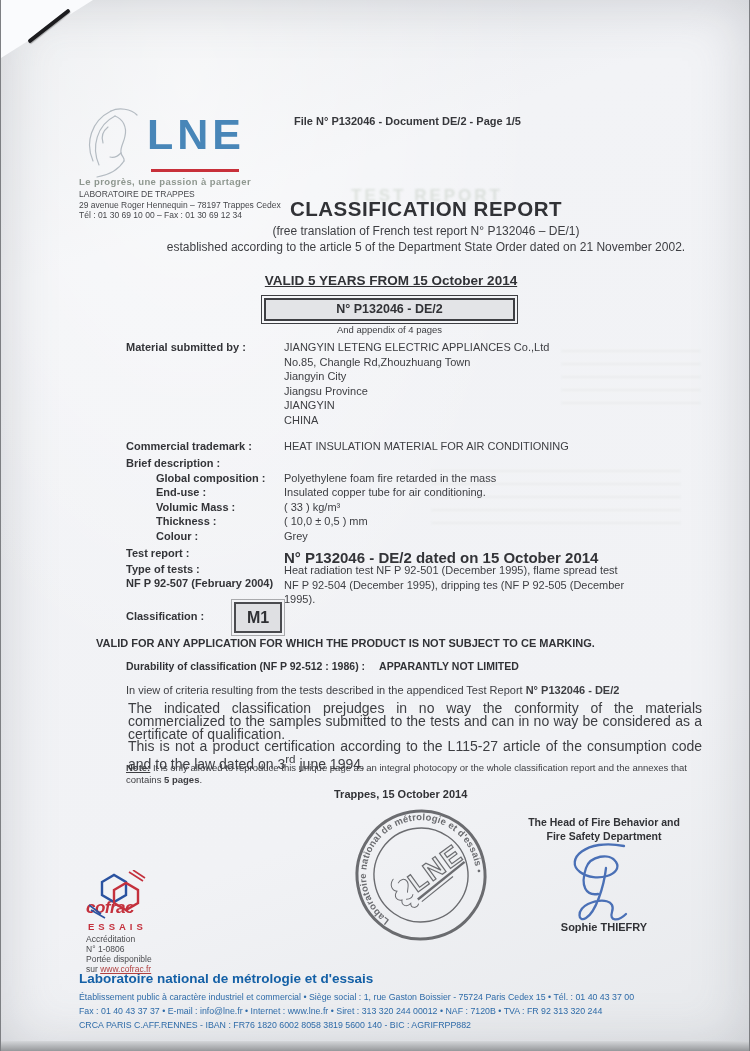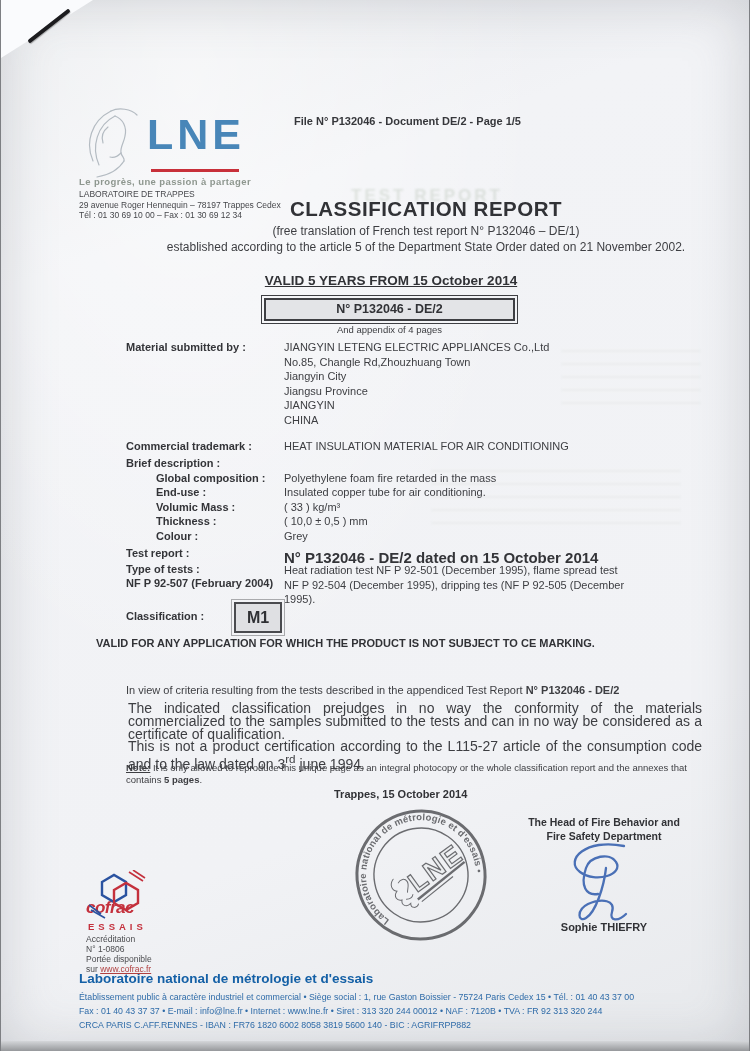--- a/index.html
+++ b/index.html
@@ -136,20 +136,23 @@
   <div class="abs val-sm" style="left:283px;top:549px;">N° P132046 - DE/2 dated on 15 October 2014</div>
 
   <div class="abs lbl" style="left:125px;top:563px;">Type of tests :</div>
   <div class="abs lbl" style="left:125px;top:577px;">NF P 92-507 (February 2004)</div>
   <div class="abs val" style="left:283px;top:563px;width:348px;line-height:14.5px;">Heat radiation test NF P 92-501 (December 1995), flame spread test NF P 92-504 (December 1995), dripping tes (NF P 92-505 (December 1995).</div>
 
   <div class="abs lbl" style="left:125px;top:610px;">Classification :</div>
   <div class="abs m1-box">M1</div>
 
   <div class="abs valid-any">VALID FOR ANY APPLICATION FOR WHICH THE PRODUCT IS NOT SUBJECT TO CE MARKING.</div>
+  <div class="abs durability">
+    <span>Durability of classification (NF P 92-512 : 1986) :</span><span class="gap"></span><span>APPARANTLY NOT LIMITED</span>
+  </div>
   <div class="abs in-view">
     <span>In view of criteria resulting from the tests described in the appendiced Test Report </span><span class="bold">N° P132046 - DE/2</span>
   </div>
   <div class="abs paras">
     <p>The indicated classification prejudges in no way the conformity of the materials commercialized to the samples submitted to the tests and can in no way be considered as a certificate of qualification.</p>
     <p><span>This is not a product certification according to the L115-27 article of the consumption code and to the law dated on 3</span><sup>rd</sup><span> june 1994.</span></p>
   </div>
   <div class="abs note">
     <span class="u bold">Note:</span><span> It is only allowed to reproduce this unique page as an integral photocopy or the whole classification report and the annexes that contains </span><span class="bold">5 pages</span><span>.</span>
   </div>

